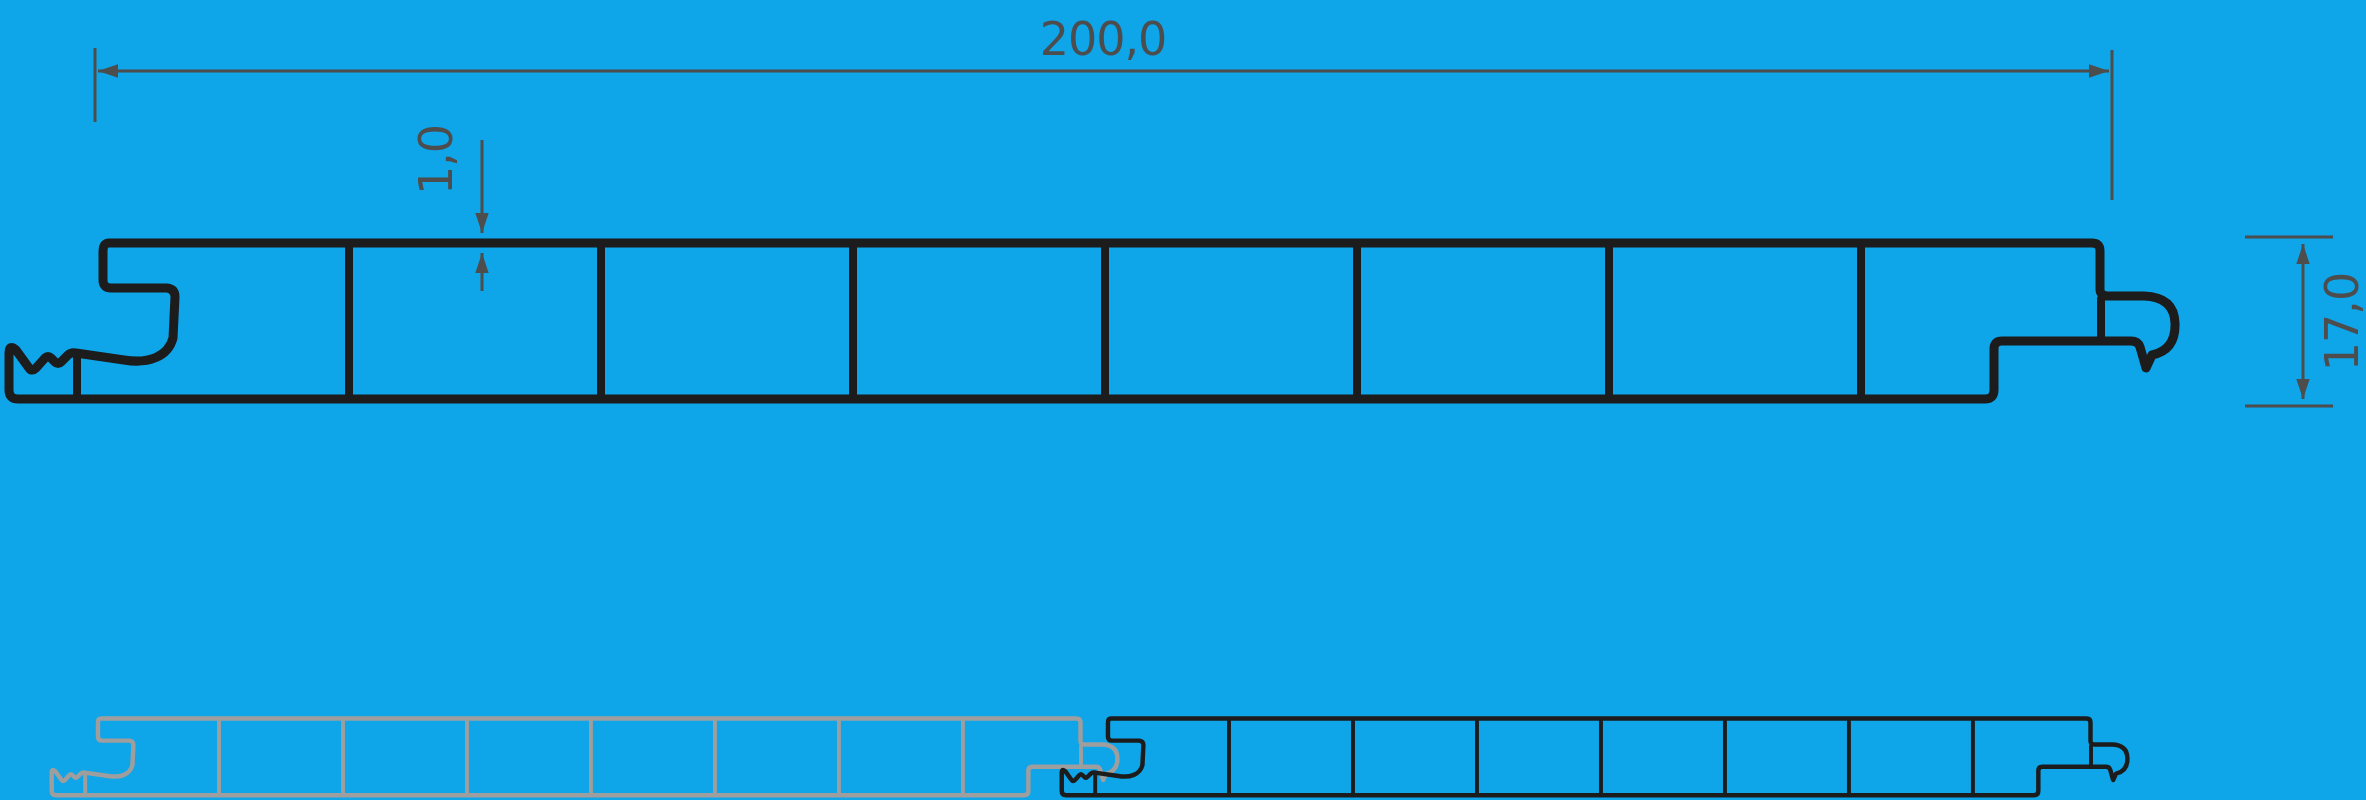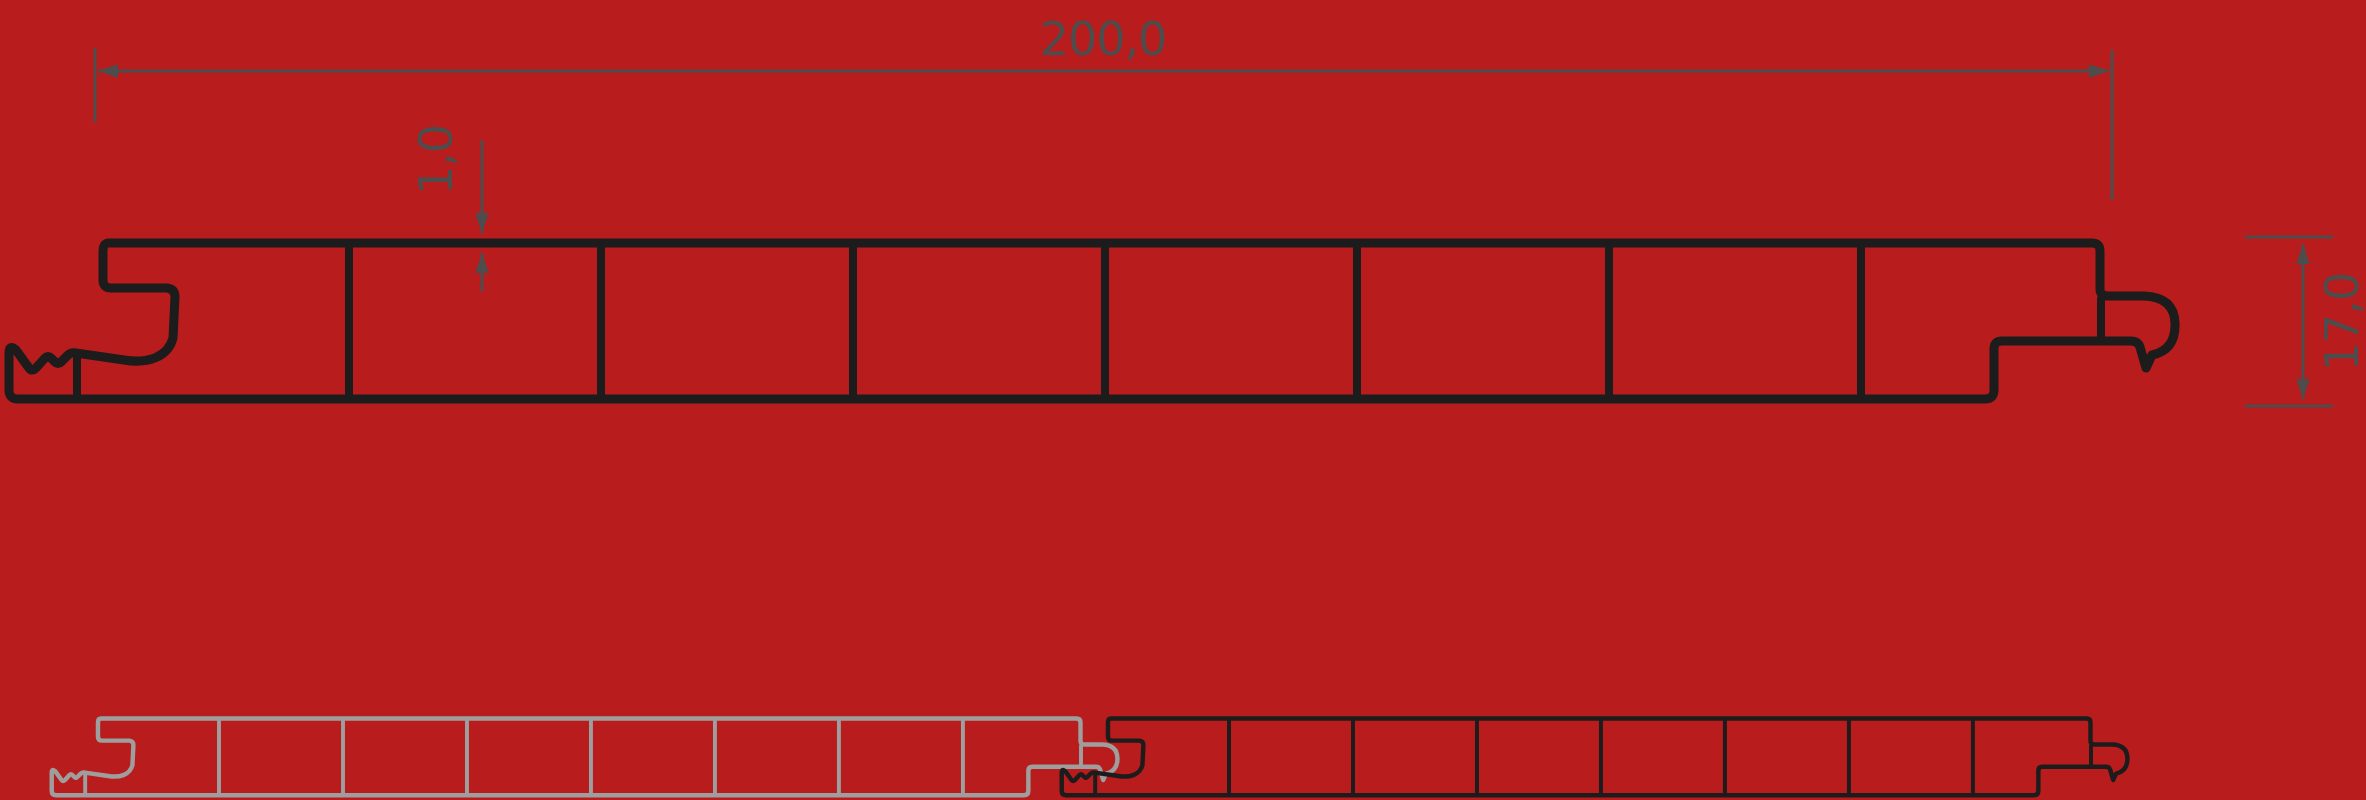--- a/index.html
+++ b/index.html
@@ -1,16 +1,16 @@
 <!DOCTYPE html>
 <html><head>
 <meta charset="utf-8">
 <style>
   html, body { margin: 0; padding: 0; background: #ffffff; }
-  .canvas-wrap { width: 2366px; height: 800px; background: #b91c1c; overflow: hidden; }
+  .canvas-wrap { width: 2366px; height: 800px; background: #0ea5e9; overflow: hidden; }
   svg { display: block; }
   text.dim-label {
     font-family: "DejaVu Sans", "Liberation Sans", sans-serif;
     font-size: 46px;
     letter-spacing: -1px;
   }
 </style>
 </head>
 <body>
 

